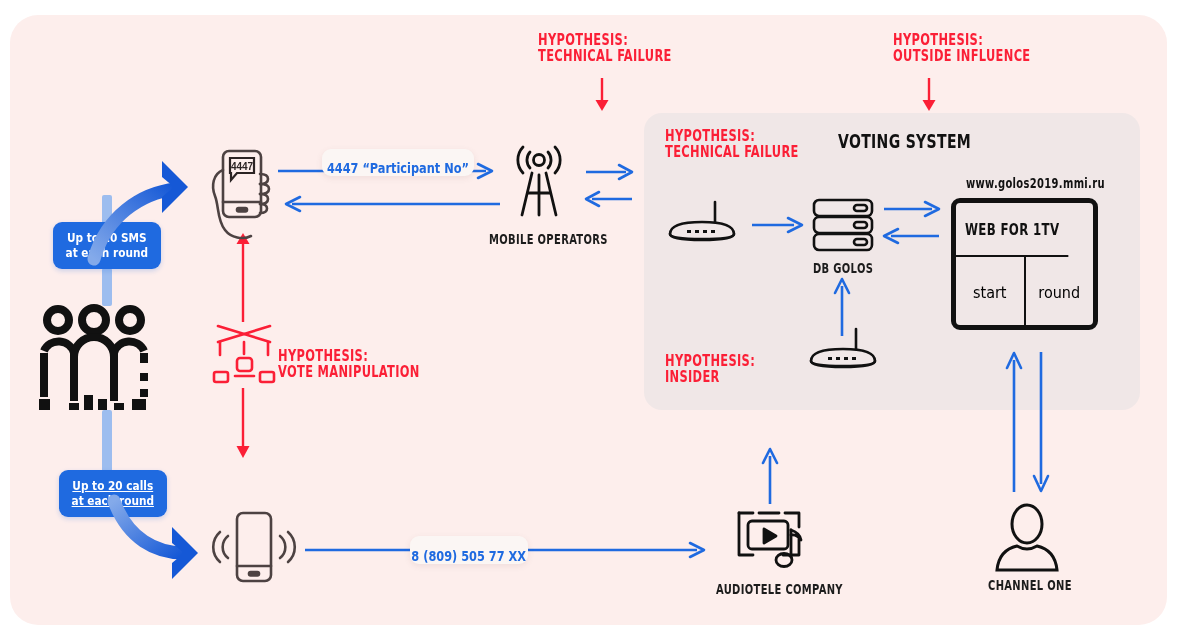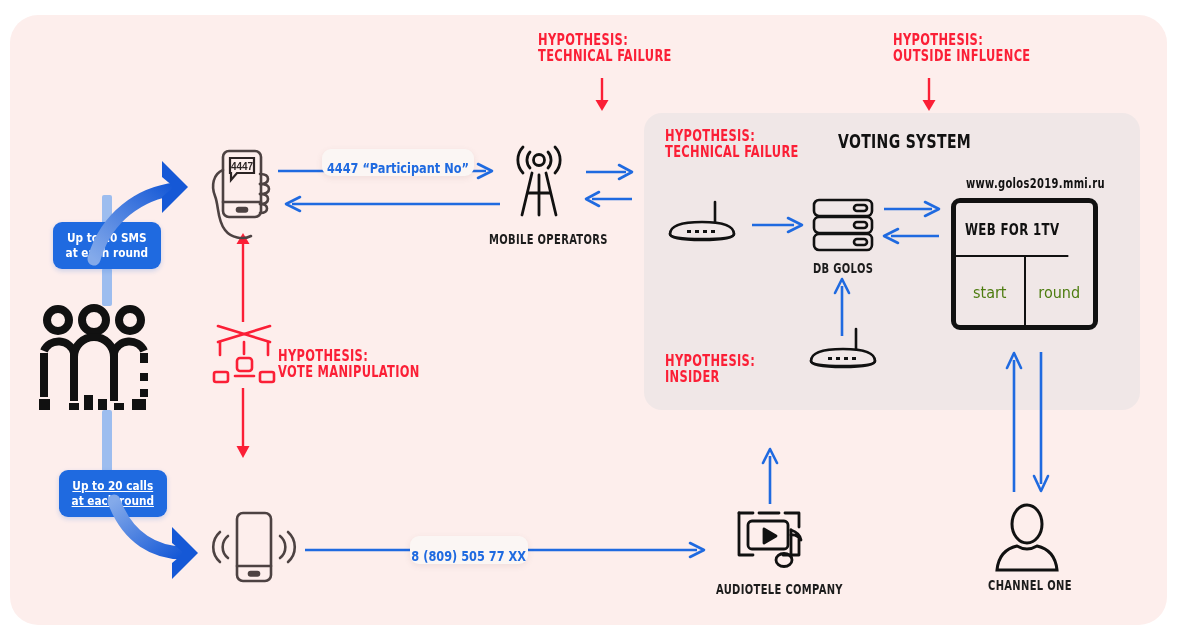--- a/index.html
+++ b/index.html
@@ -69,21 +69,21 @@
   .webbox{
     position:absolute;left:951px;top:198px;width:147px;height:132px;
     border:5px solid #111;border-radius:9px;background:#f0e7e7;box-sizing:border-box;
   }
   .webbox .hd{
     height:52px;display:flex;align-items:center;justify-content:center;
     border-bottom:2px solid #111;color:#111;font-size:16px;white-space:pre;
   }
   .webbox .row{height:70px;display:flex;}
   .webbox .cell{
-    flex:1;display:flex;align-items:center;justify-content:center;color:#4d7c0f;font-size:16px;
+    flex:1;display:flex;align-items:center;justify-content:center;color:#000000;font-size:16px;
     font-family:"Liberation Sans Narrow","DejaVu Sans Condensed","Liberation Sans",sans-serif;
     white-space:pre;
   }
   .webbox .cell.left{border-right:2px solid #111;}
 
   svg{position:absolute;overflow:visible;}
   .abs{position:absolute;}
 </style>
 </head>
 <body>

